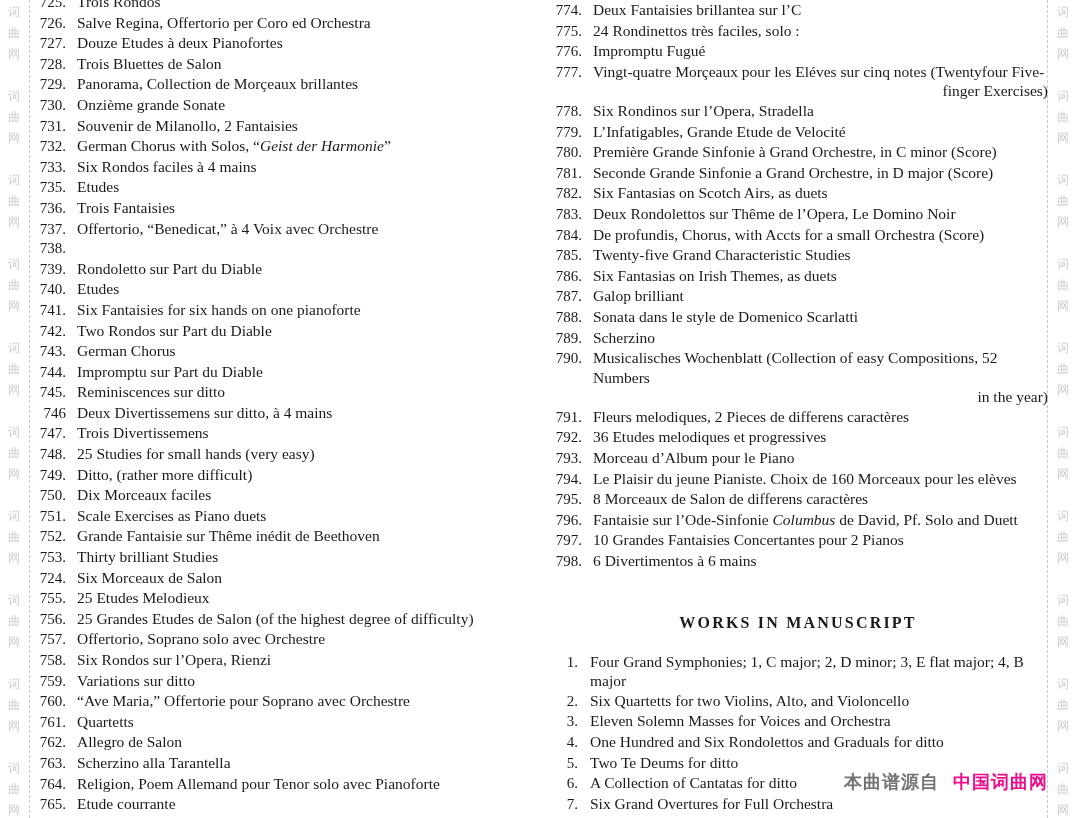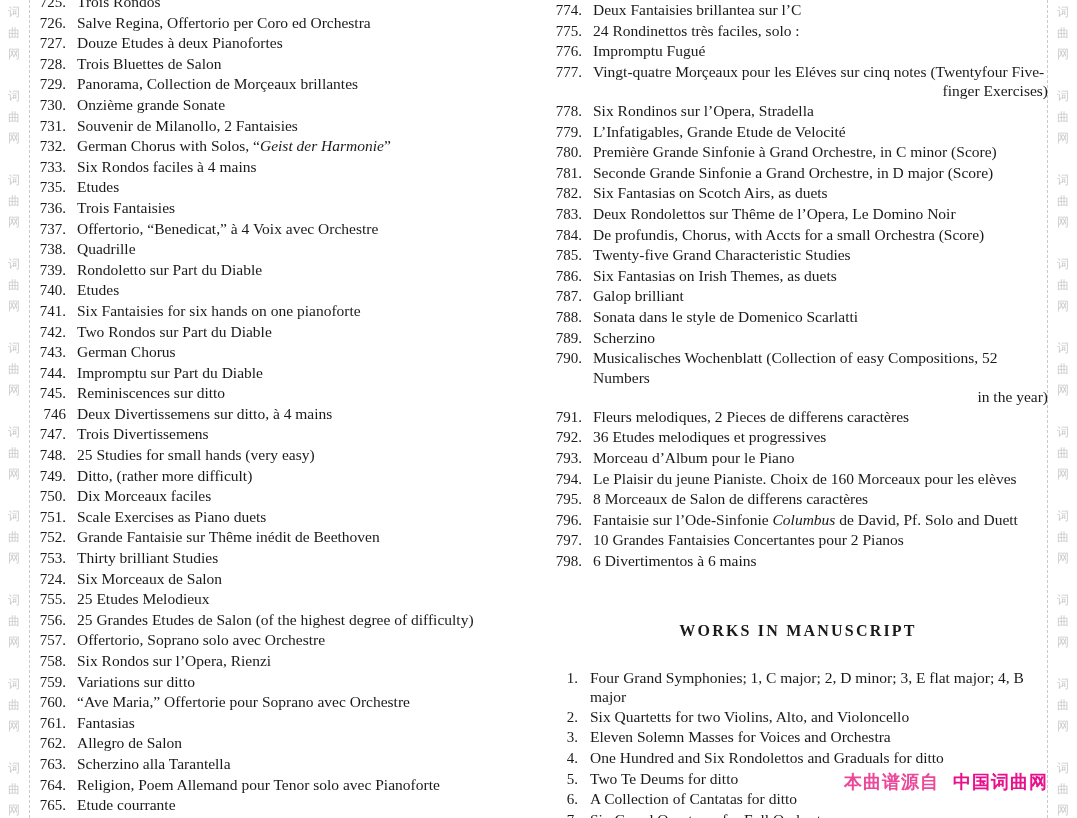--- a/index.html
+++ b/index.html
@@ -96,37 +96,37 @@
     font-style: italic;
   }
 
   
   .entry.small-num .num { width: 30px; padding-right: 12px; }
 
   .section-head {
     text-align: center;
     font-size: 16px;
     letter-spacing: 2.2px;
-    margin: 12px;
+    margin: 4px;
     padding: 0;
     white-space: nowrap;
   }
 
   
   .source-mark {
     position: absolute;
     left: 844px;
     top: 770px;
     font-family: "DejaVu Sans", sans-serif;
     font-weight: bold;
     font-size: 18px;
     white-space: nowrap;
     letter-spacing: 1px;
   }
-  .source-mark .sm-a { color: #ec4899; }
+  .source-mark .sm-a { color: #737373; }
   .source-mark .sm-b { color: #e8108c; margin-left: 14px; }
 </style>
 </head>
 <body>
 
 <div class="page">
 
   <div class="rail left">
     <div class="rail-line"></div>
     <div class="rail-chars" id="rail-left">词
@@ -272,21 +272,20 @@
           <div class="entry">
             <span class="num">736.</span>
             <span class="txt">Trois Fantaisies</span>
           </div>
           <div class="entry">
             <span class="num">737.</span>
             <span class="txt">Offertorio, “Benedicat,” à 4 Voix avec Orchestre</span>
           </div>
           <div class="entry">
             <span class="num">738.</span>
-            <span class="txt">Quadrille</span>
           </div>
           <div class="entry">
             <span class="num">739.</span>
             <span class="txt">Rondoletto sur Part du Diable</span>
           </div>
           <div class="entry">
             <span class="num">740.</span>
             <span class="txt">Etudes</span>
           </div>
           <div class="entry">
@@ -364,21 +363,21 @@
           <div class="entry">
             <span class="num">759.</span>
             <span class="txt">Variations sur ditto</span>
           </div>
           <div class="entry">
             <span class="num">760.</span>
             <span class="txt">“Ave Maria,” Offertorie pour Soprano avec Orchestre</span>
           </div>
           <div class="entry">
             <span class="num">761.</span>
-            <span class="txt">Fantasias</span>
+            <span class="txt">Quartetts</span>
           </div>
           <div class="entry">
             <span class="num">762.</span>
             <span class="txt">Allegro de Salon</span>
           </div>
           <div class="entry">
             <span class="num">763.</span>
             <span class="txt">Scherzino alla Tarantella</span>
           </div>
           <div class="entry">

